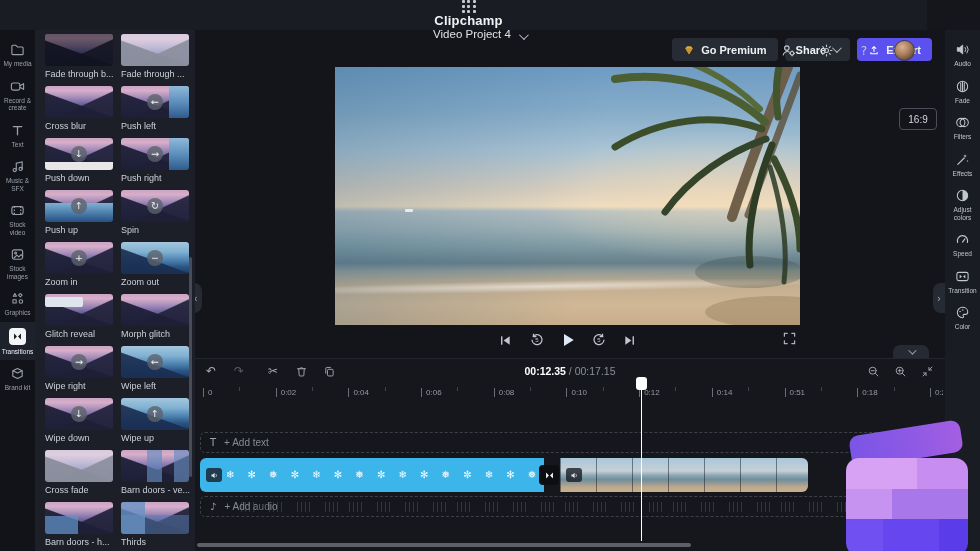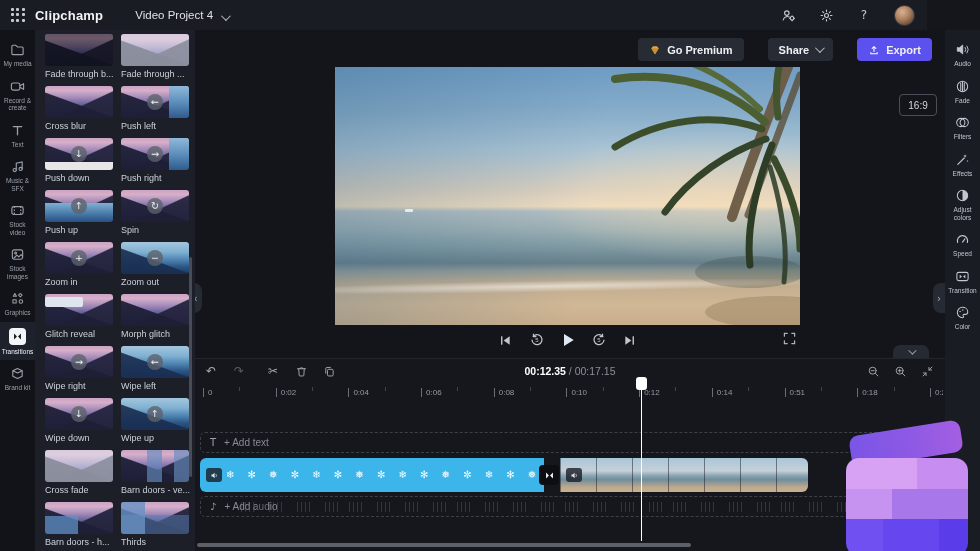--- a/index.html
+++ b/index.html
@@ -2,21 +2,21 @@
 <html><head>
 <meta charset="utf-8">
 <style>
   * { margin:0; padding:0; box-sizing:border-box; }
   html,body { background:#0c0d11; }
   body { font-family:"Liberation Sans", sans-serif; }
   .glyph { font-family:"DejaVu Sans", sans-serif; }
   .app { position:relative; width:980px; height:551px; overflow:hidden; background:#14161c; color:#e6e8ec; }
 
   
-  .topbar { position:absolute; left:0; top:0; width:927px; height:30px; background:#1a1c23; display:flex; align-items:center; z-index:20; }
+  .topbar { position:absolute; left:0; top:0; width:927px; height:30px; background:#1a1c23; display:flex; align-items:center; z-index:20;flex-direction:column; }
   .waffle { width:14px; height:14px; margin-left:11px; display:grid; grid-template-columns:repeat(3,1fr); gap:2px; }
   .waffle i { width:3px; height:3px; background:#c7cad1; border-radius:1px; }
   .app-name { margin-left:10px; font-size:13px; font-weight:700; color:#f2f3f5; letter-spacing:.2px; }
   .project-name { margin-left:32px; font-size:11.5px; color:#dfe1e6; display:flex; align-items:flex-end; gap:8px; }
   .chev { width:7px; height:7px; border-right:1.4px solid #b9bcc4; border-bottom:1.4px solid #b9bcc4; transform:rotate(45deg) translateY(-2px); }
   .topbar-right { margin-left:auto; display:flex; align-items:center; gap:22px; padding-right:12px; }
   .tb-icon { width:16px; height:16px; display:flex; align-items:center; justify-content:center; color:#c3c7cf; font-size:12px; }
   .avatar { width:21px; height:21px; border-radius:50%; background:radial-gradient(circle at 38% 32%, #d8b292 0%, #a97d5c 45%, #6e4f3d 75%, #402e25 100%); border:1px solid #3a3d45; }
 
   
@@ -52,35 +52,35 @@
   .thumb[data-variant="thirds"]::after { background:
       linear-gradient(90deg, rgba(104,146,196,.8) 0 36%, transparent 36%),
       linear-gradient(180deg, transparent 0 42%, rgba(88,126,178,.5) 42%); }
   .badge { position:absolute; top:50%; left:50%; transform:translate(-50%,-50%); width:16px; height:16px; border-radius:50%; background:rgba(92,97,108,.8); color:#eef0f3; font-size:9.5px; line-height:16px; text-align:center; z-index:2; }
   .badge:empty { display:none; }
   .t-label { margin-top:3px; font-size:9px; color:#ccd0d8; white-space:nowrap; overflow:hidden; width:72px; }
   .panel-scrollbar { position:absolute; left:154px; top:227px; width:3px; height:220px; background:#474c57; border-radius:2px; z-index:11; }
 
   
   .stage { position:absolute; left:195px; top:30px; width:750px; height:328px; background:#13151a; }
-  .actions { position:absolute; top:8px; right:13px; display:flex; gap:24px; }
+  .actions { position:absolute; top:8px; right:13px; display:flex; gap:7px; }
   .btn { height:23px; display:flex; align-items:center; gap:6px; padding:0 11px; border-radius:4px; font-size:11px; font-weight:600; color:#eef0f3; background:#272b33; cursor:pointer; border:none; }
   .btn.export { background:#5b51ee; }
   .preview { position:absolute; left:140px; top:37px; width:465px; height:258px; overflow:hidden;
     background:
       radial-gradient(60% 40% at 82% 50%, rgba(248,222,180,.5), rgba(248,222,180,0) 65%),
       linear-gradient(100deg, rgba(52,96,130,.28), rgba(52,96,130,0) 55%),
       linear-gradient(180deg,
         #6f9cc4 0%, #84abc9 16%, #a9c3d4 32%, #d8cfc0 47%, #eedcc0 54%,
         #b3bfc2 56%, #9cb0b5 63%, #7e99a2 70%, #677f8b 76%,
         #8f9a96 79%, #c2ad90 84%, #d0b795 92%, #c9ae8c 100%); }
   .foam { position:absolute; left:0; top:82%; width:100%; height:14px; background:radial-gradient(90% 55% at 45% 50%, rgba(255,255,255,.55), rgba(255,255,255,0) 75%); transform:rotate(-1deg); }
   .ship { position:absolute; left:70px; top:142px; width:8px; height:3px; background:#f3f5f4; border-radius:1px; opacity:.85; }
   .palm-svg { position:absolute; right:0; top:0; }
-  .aspect-badge { position:absolute; left:704px; top:64px; width:38px; height:22px; border:1px solid #4a4e58; border-radius:4px; font-size:10px; color:#d4d7dd; display:flex; align-items:center; justify-content:center; cursor:pointer; }
+  .aspect-badge { position:absolute; left:704px; top:78px; width:38px; height:22px; border:1px solid #4a4e58; border-radius:4px; font-size:10px; color:#d4d7dd; display:flex; align-items:center; justify-content:center; cursor:pointer; }
   .controls { position:absolute; left:140px; top:298px; width:465px; height:24px; display:flex; align-items:center; justify-content:center; gap:13px; }
   .ctl { width:18px; height:18px; display:flex; align-items:center; justify-content:center; cursor:pointer; }
   .fullscreen { position:absolute; left:588px; top:301px; cursor:pointer; }
   .collapse-left { position:absolute; left:-6px; top:253px; width:13px; height:30px; background:#262a33; border-radius:0 8px 8px 0; color:#aab0ba; font-size:10px; display:flex; align-items:center; justify-content:center; cursor:pointer; }
   .collapse-right { position:absolute; right:0; top:253px; width:12px; height:30px; background:#262a33; border-radius:8px 0 0 8px; color:#aab0ba; font-size:10px; display:flex; align-items:center; justify-content:center; cursor:pointer; }
   .collapse-down { position:absolute; left:698px; top:315px; width:36px; height:13px; background:#262a33; border-radius:7px 7px 0 0; display:flex; align-items:center; justify-content:center; cursor:pointer; }
   .collapse-down .chev { width:6px; height:6px; transform:rotate(45deg) translateY(-2px); border-color:#9aa0aa; }
 
   
   .right-rail { position:absolute; left:945px; top:30px; width:35px; height:521px; background:#191c23; display:flex; flex-direction:column; padding-top:6px; z-index:15; }

